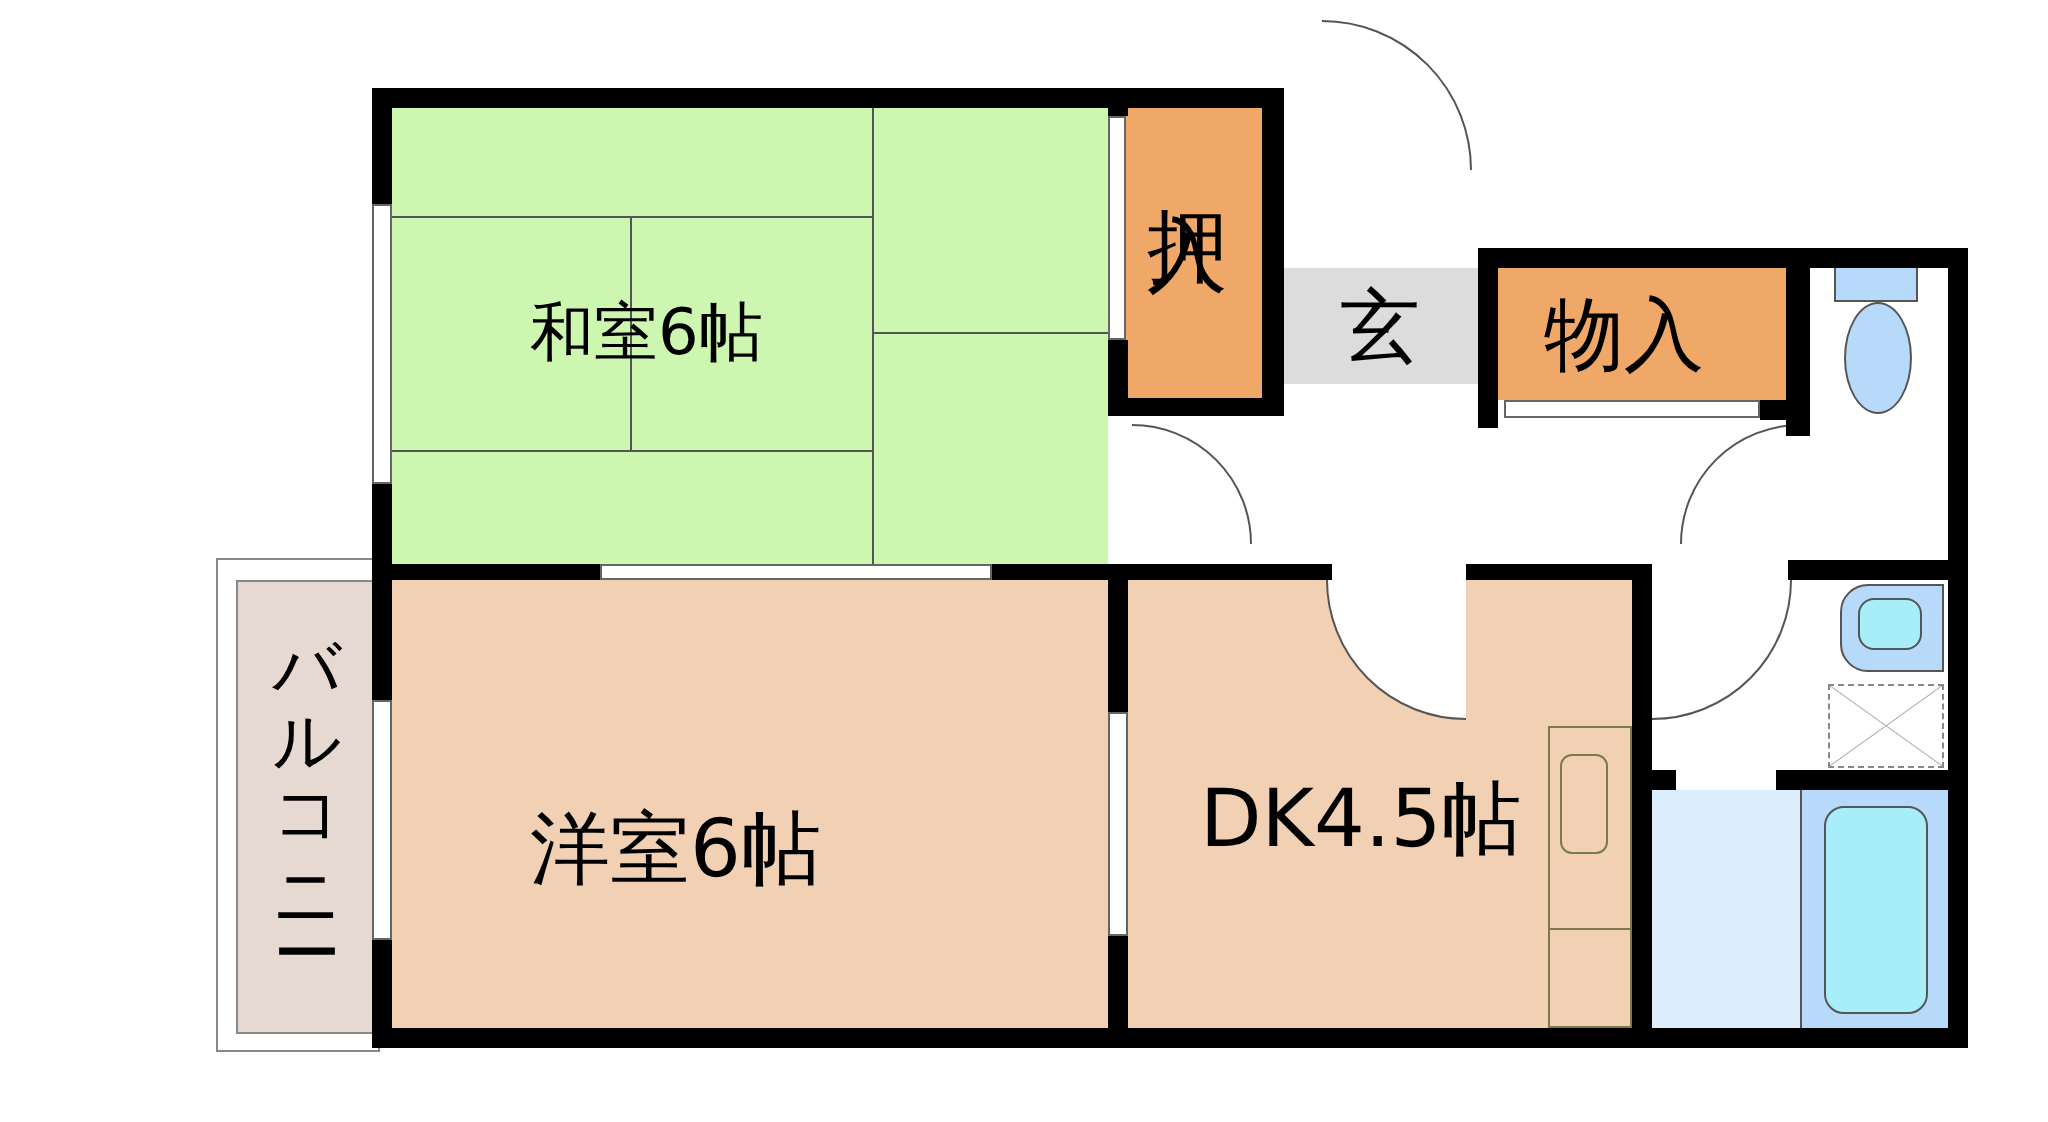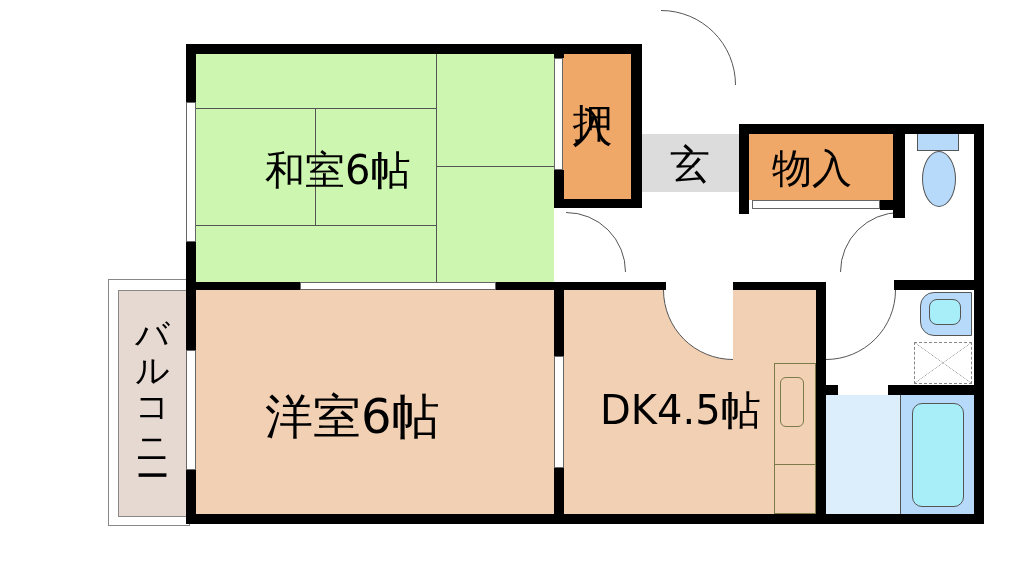--- a/index.html
+++ b/index.html
@@ -18,33 +18,33 @@
 <div class="abs" style="left:118px;top:290px;width:70px;height:227px;background:#e6d9d2;border:1px solid #888;"></div>
 <div class="label vlabel" style="left:136px;top:296px;font-size:34px;">バルコニー</div>
 
 <div class="abs" style="left:196px;top:54px;width:358px;height:228px;background:#cdf7b0;"></div>
 
 <div class="thin" style="left:196px;top:108px;width:240px;height:1px;"></div>
 <div class="thin" style="left:196px;top:225px;width:240px;height:1px;"></div>
 <div class="thin" style="left:315px;top:108px;width:1px;height:118px;"></div>
 <div class="thin" style="left:436px;top:54px;width:1px;height:228px;"></div>
 <div class="thin" style="left:436px;top:166px;width:118px;height:1px;"></div>
-<div class="label" style="left:265px;top:150px;font-size:40px;">和室6帖</div>
+<div class="label" style="left:265px;top:150px;font-size:32px;">和室6帖</div>
 
 <div class="abs" style="left:563px;top:54px;width:68px;height:145px;background:#f0a868;"></div>
 <div class="label vlabel" style="left:573px;top:72px;font-size:40px;">押入</div>
 
 <div class="abs" style="left:642px;top:134px;width:97px;height:58px;background:#dcdcdc;"></div>
 <div class="label" style="left:670px;top:144px;font-size:40px;">玄</div>
 
 <div class="abs" style="left:747px;top:134px;width:146px;height:66px;background:#f0a868;"></div>
 <div class="label" style="left:772px;top:148px;font-size:40px;">物入</div>
 
 <div class="abs" style="left:196px;top:290px;width:358px;height:224px;background:#f2d0b4;"></div>
-<div class="label" style="left:265px;top:392px;font-size:48px;">洋室6帖</div>
+<div class="label" style="left:265px;top:405px;font-size:40px;">洋室6帖</div>
 
 <div class="abs" style="left:564px;top:290px;width:252px;height:224px;background:#f2d0b4;"></div>
 <div class="abs" style="left:774px;top:363px;width:42px;height:151px;border:1px solid #7a7a4a;"></div>
 <div class="thin" style="left:774px;top:464px;width:42px;height:1px;background:#7a7a4a;"></div>
 <div class="abs" style="left:780px;top:377px;width:24px;height:50px;border:1px solid #7a7a4a;border-radius:6px;"></div>
 <div class="label" style="left:600px;top:390px;font-size:40px;">DK4.5帖</div>
 
 <div class="abs" style="left:663px;top:220px;width:140px;height:140px;border:1px solid #555;border-radius:50%;clip-path:inset(70px 70px 0 0);background:#fff;"></div>
 
 <div class="abs" style="left:906px;top:134px;width:68px;height:146px;background:#fff;"></div>

